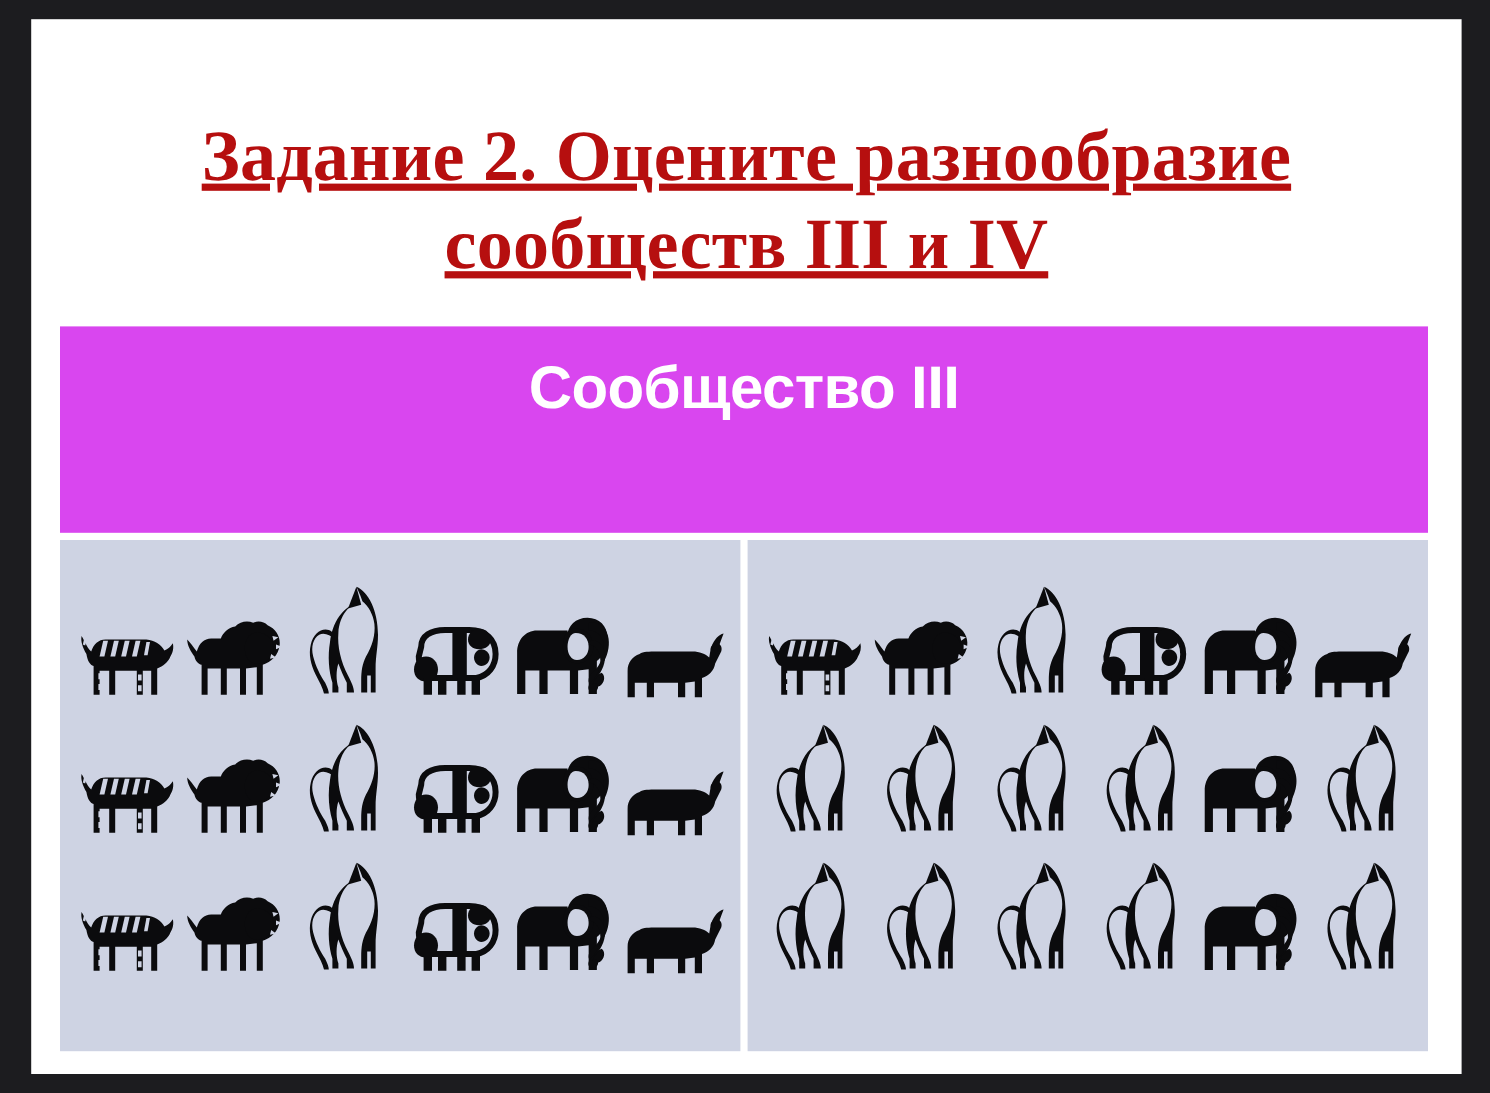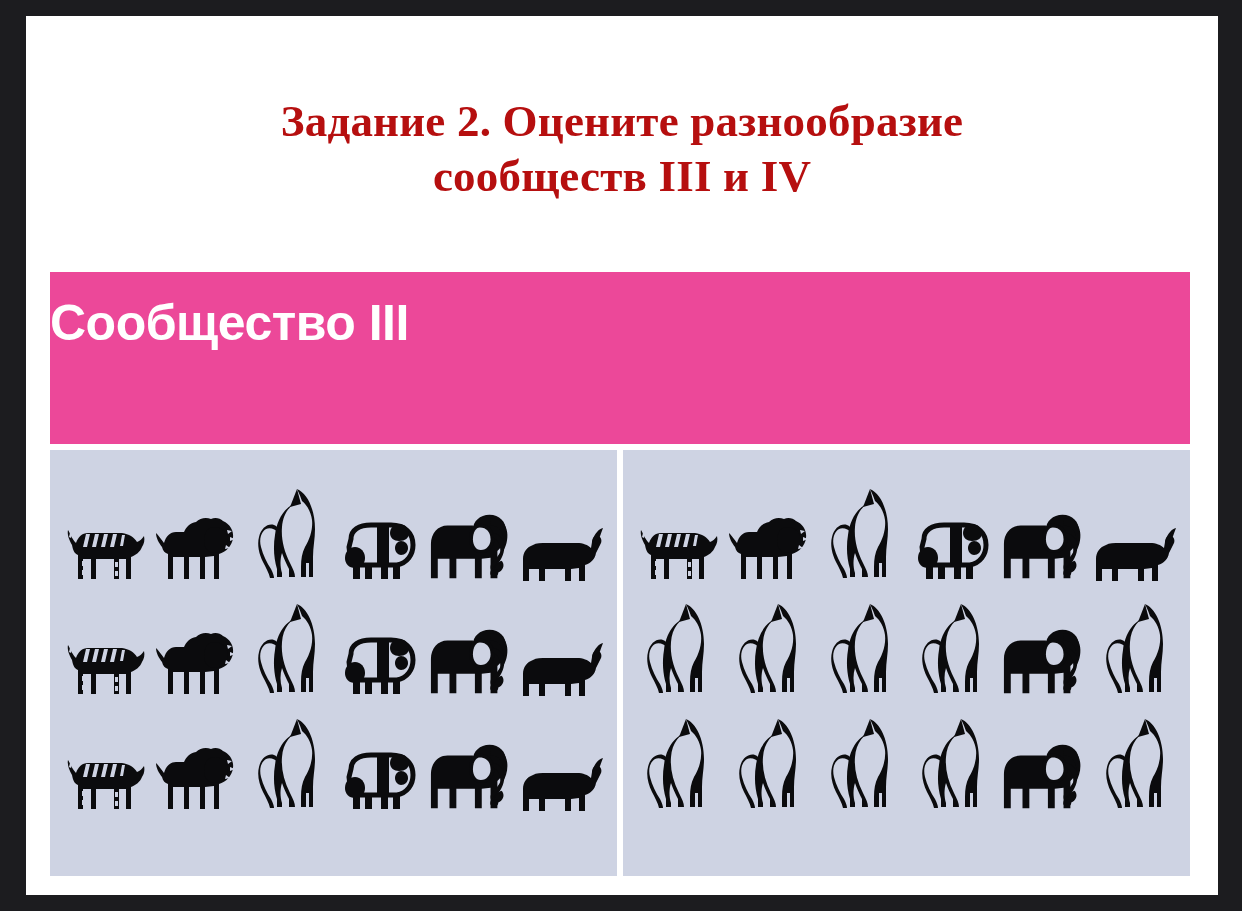--- a/index.html
+++ b/index.html
@@ -36,50 +36,51 @@
   #title-block {
     position: absolute;
     left: 0;
     top: 78px;
     width: 1192px;
     text-align: center;
   }
   #title-text {
     font-family: "Liberation Serif", serif;
     font-weight: bold;
-    font-size: 45px;
+    font-size: 60px;
     line-height: 1.22;
     color: #b60f0f;
     letter-spacing: 0.2px;
     padding: 0 70px;
     white-space: pre-line;
+    text-decoration: underline;
   }
 
   
   #community-table {
     position: absolute;
     left: 24px;       
     top: 256px;       
     width: 1140px;
     height: 604px;
     display: flex;
     flex-direction: column;
   }
 
   .table-header-row {
     display: flex;
     height: 172px;
     gap: 6px;
   }
   .header-cell {
     flex: 1 1 0;
-    background: #ec4899;
+    background: #d946ef;
     display: flex;
     align-items: flex-start;
-    justify-content: flex-start;
+    justify-content: center;
     padding-top: 24px;
     box-sizing: border-box;
   }
   .header-label {
     color: #ffffff;
     font-family: "Liberation Sans", sans-serif;
     font-weight: bold;
     font-size: 50px;
     line-height: 1.1;
     letter-spacing: -0.5px;

